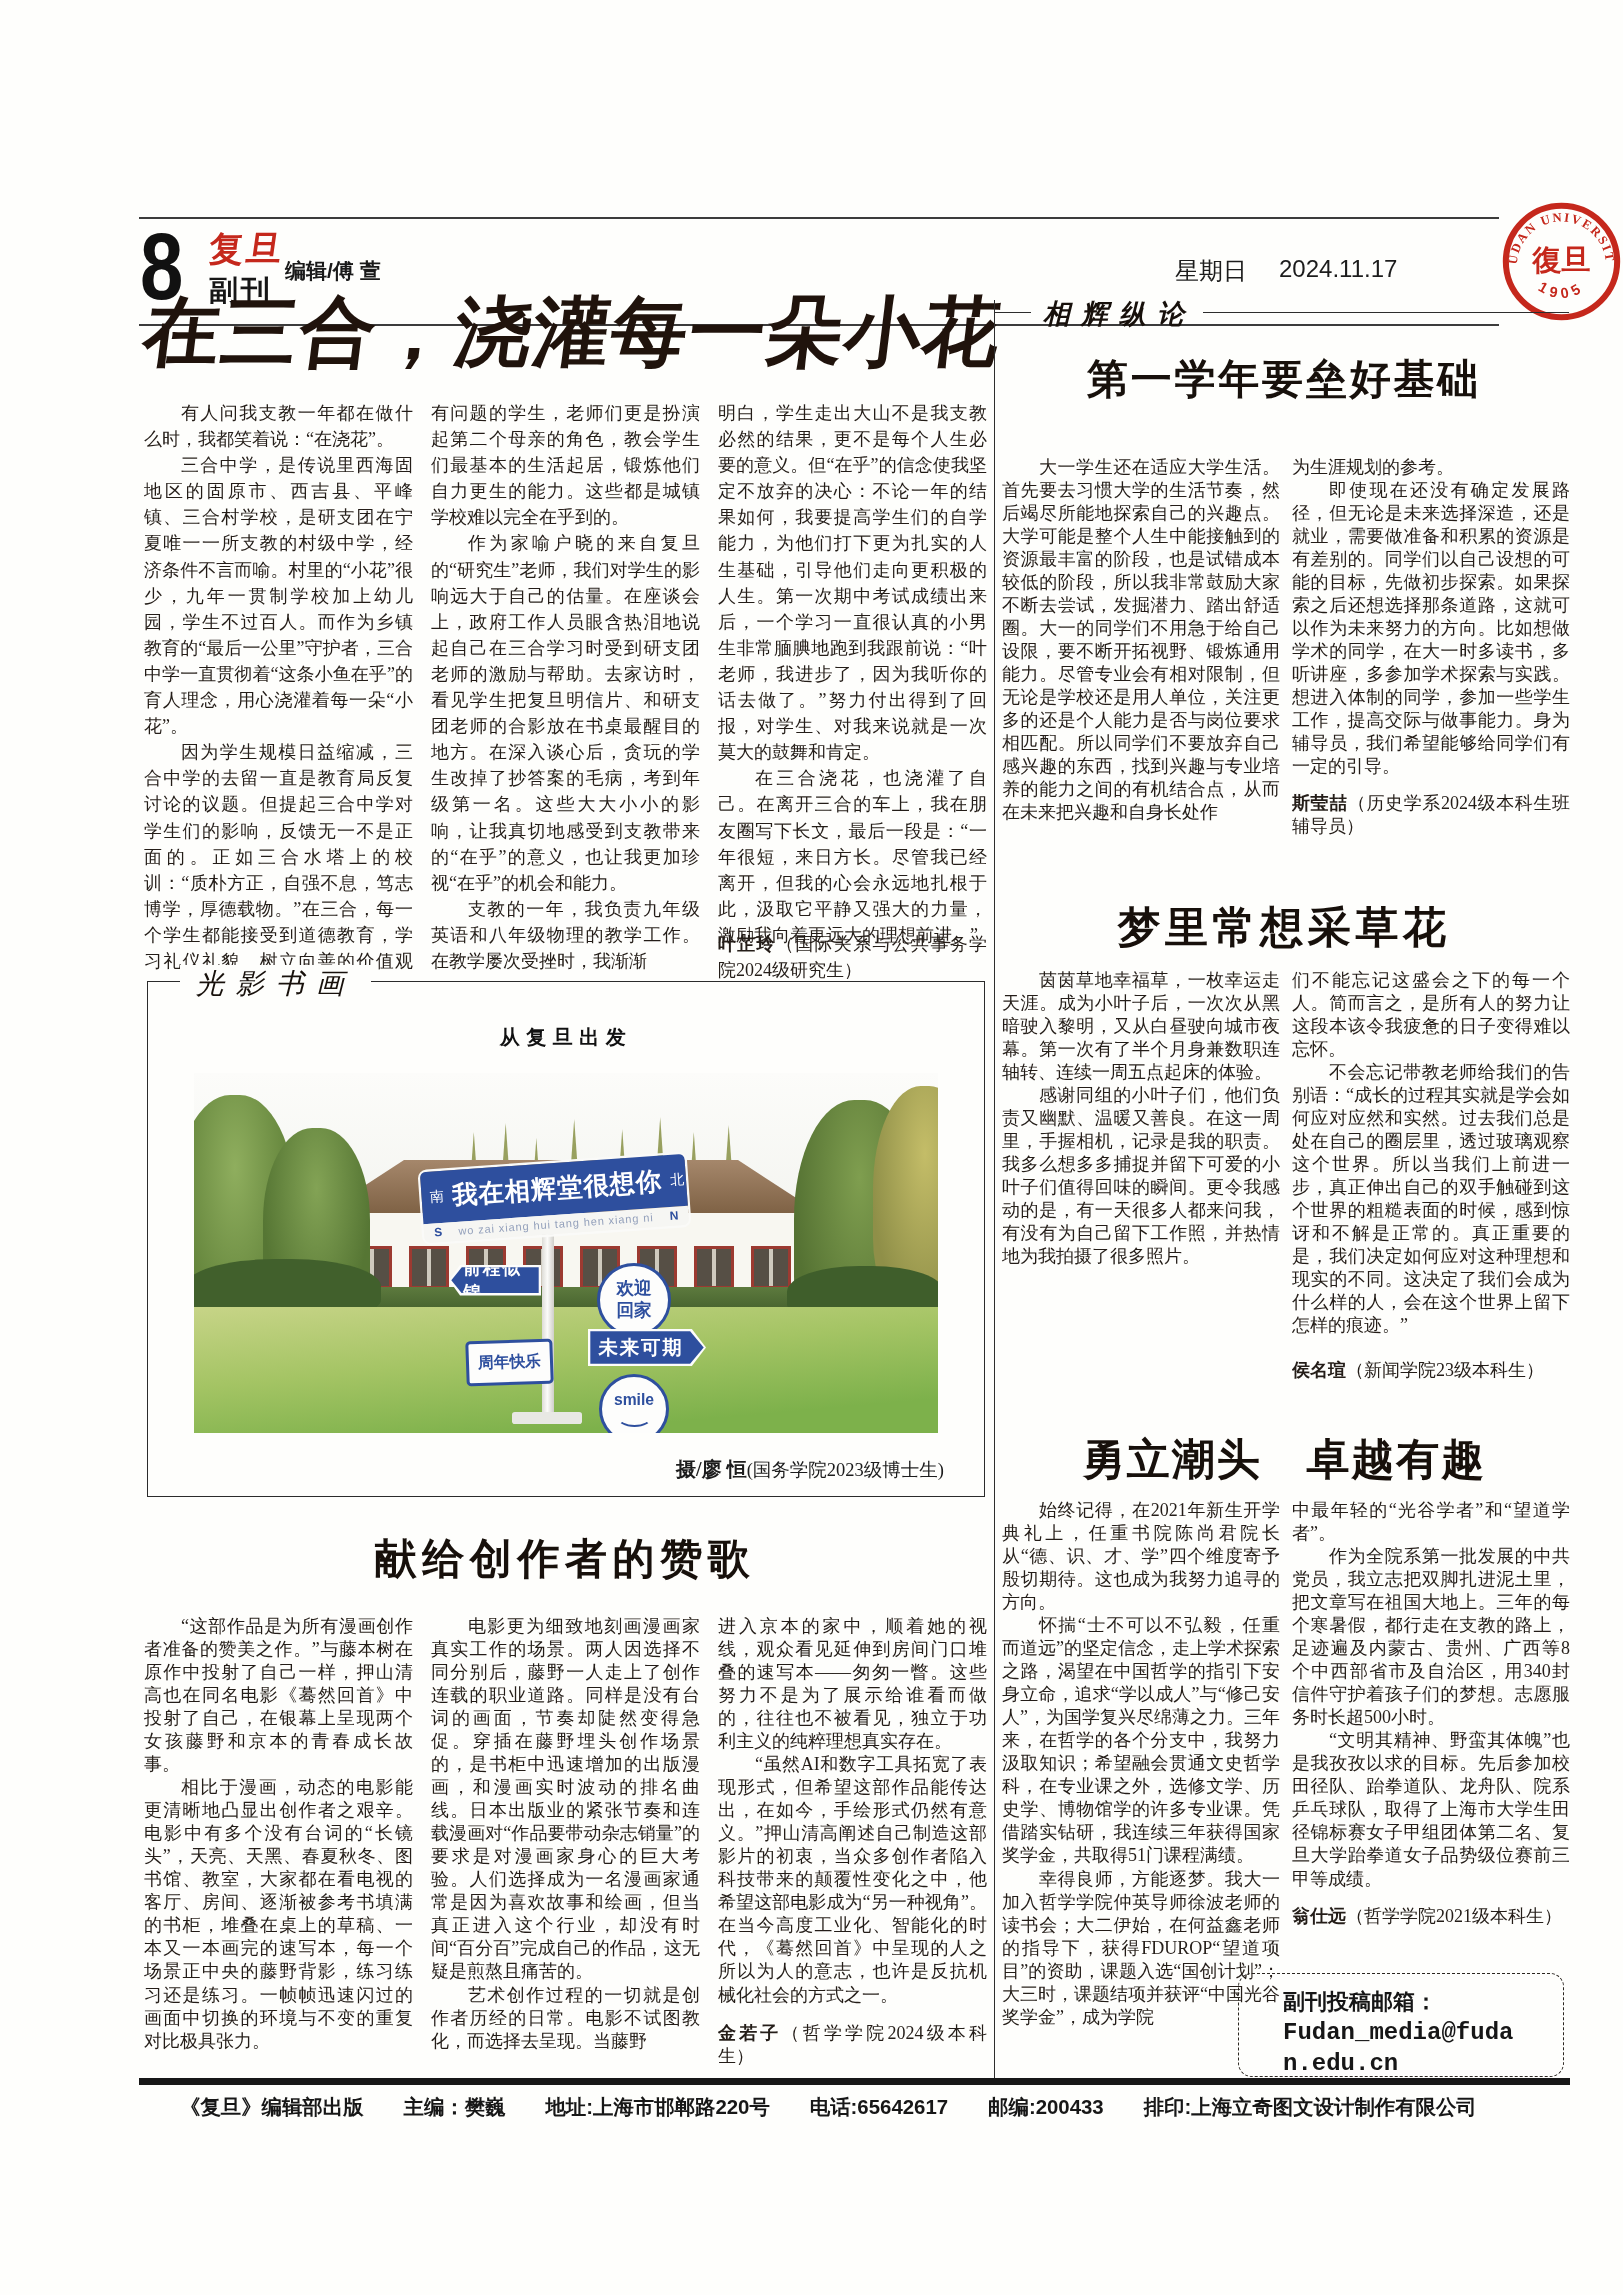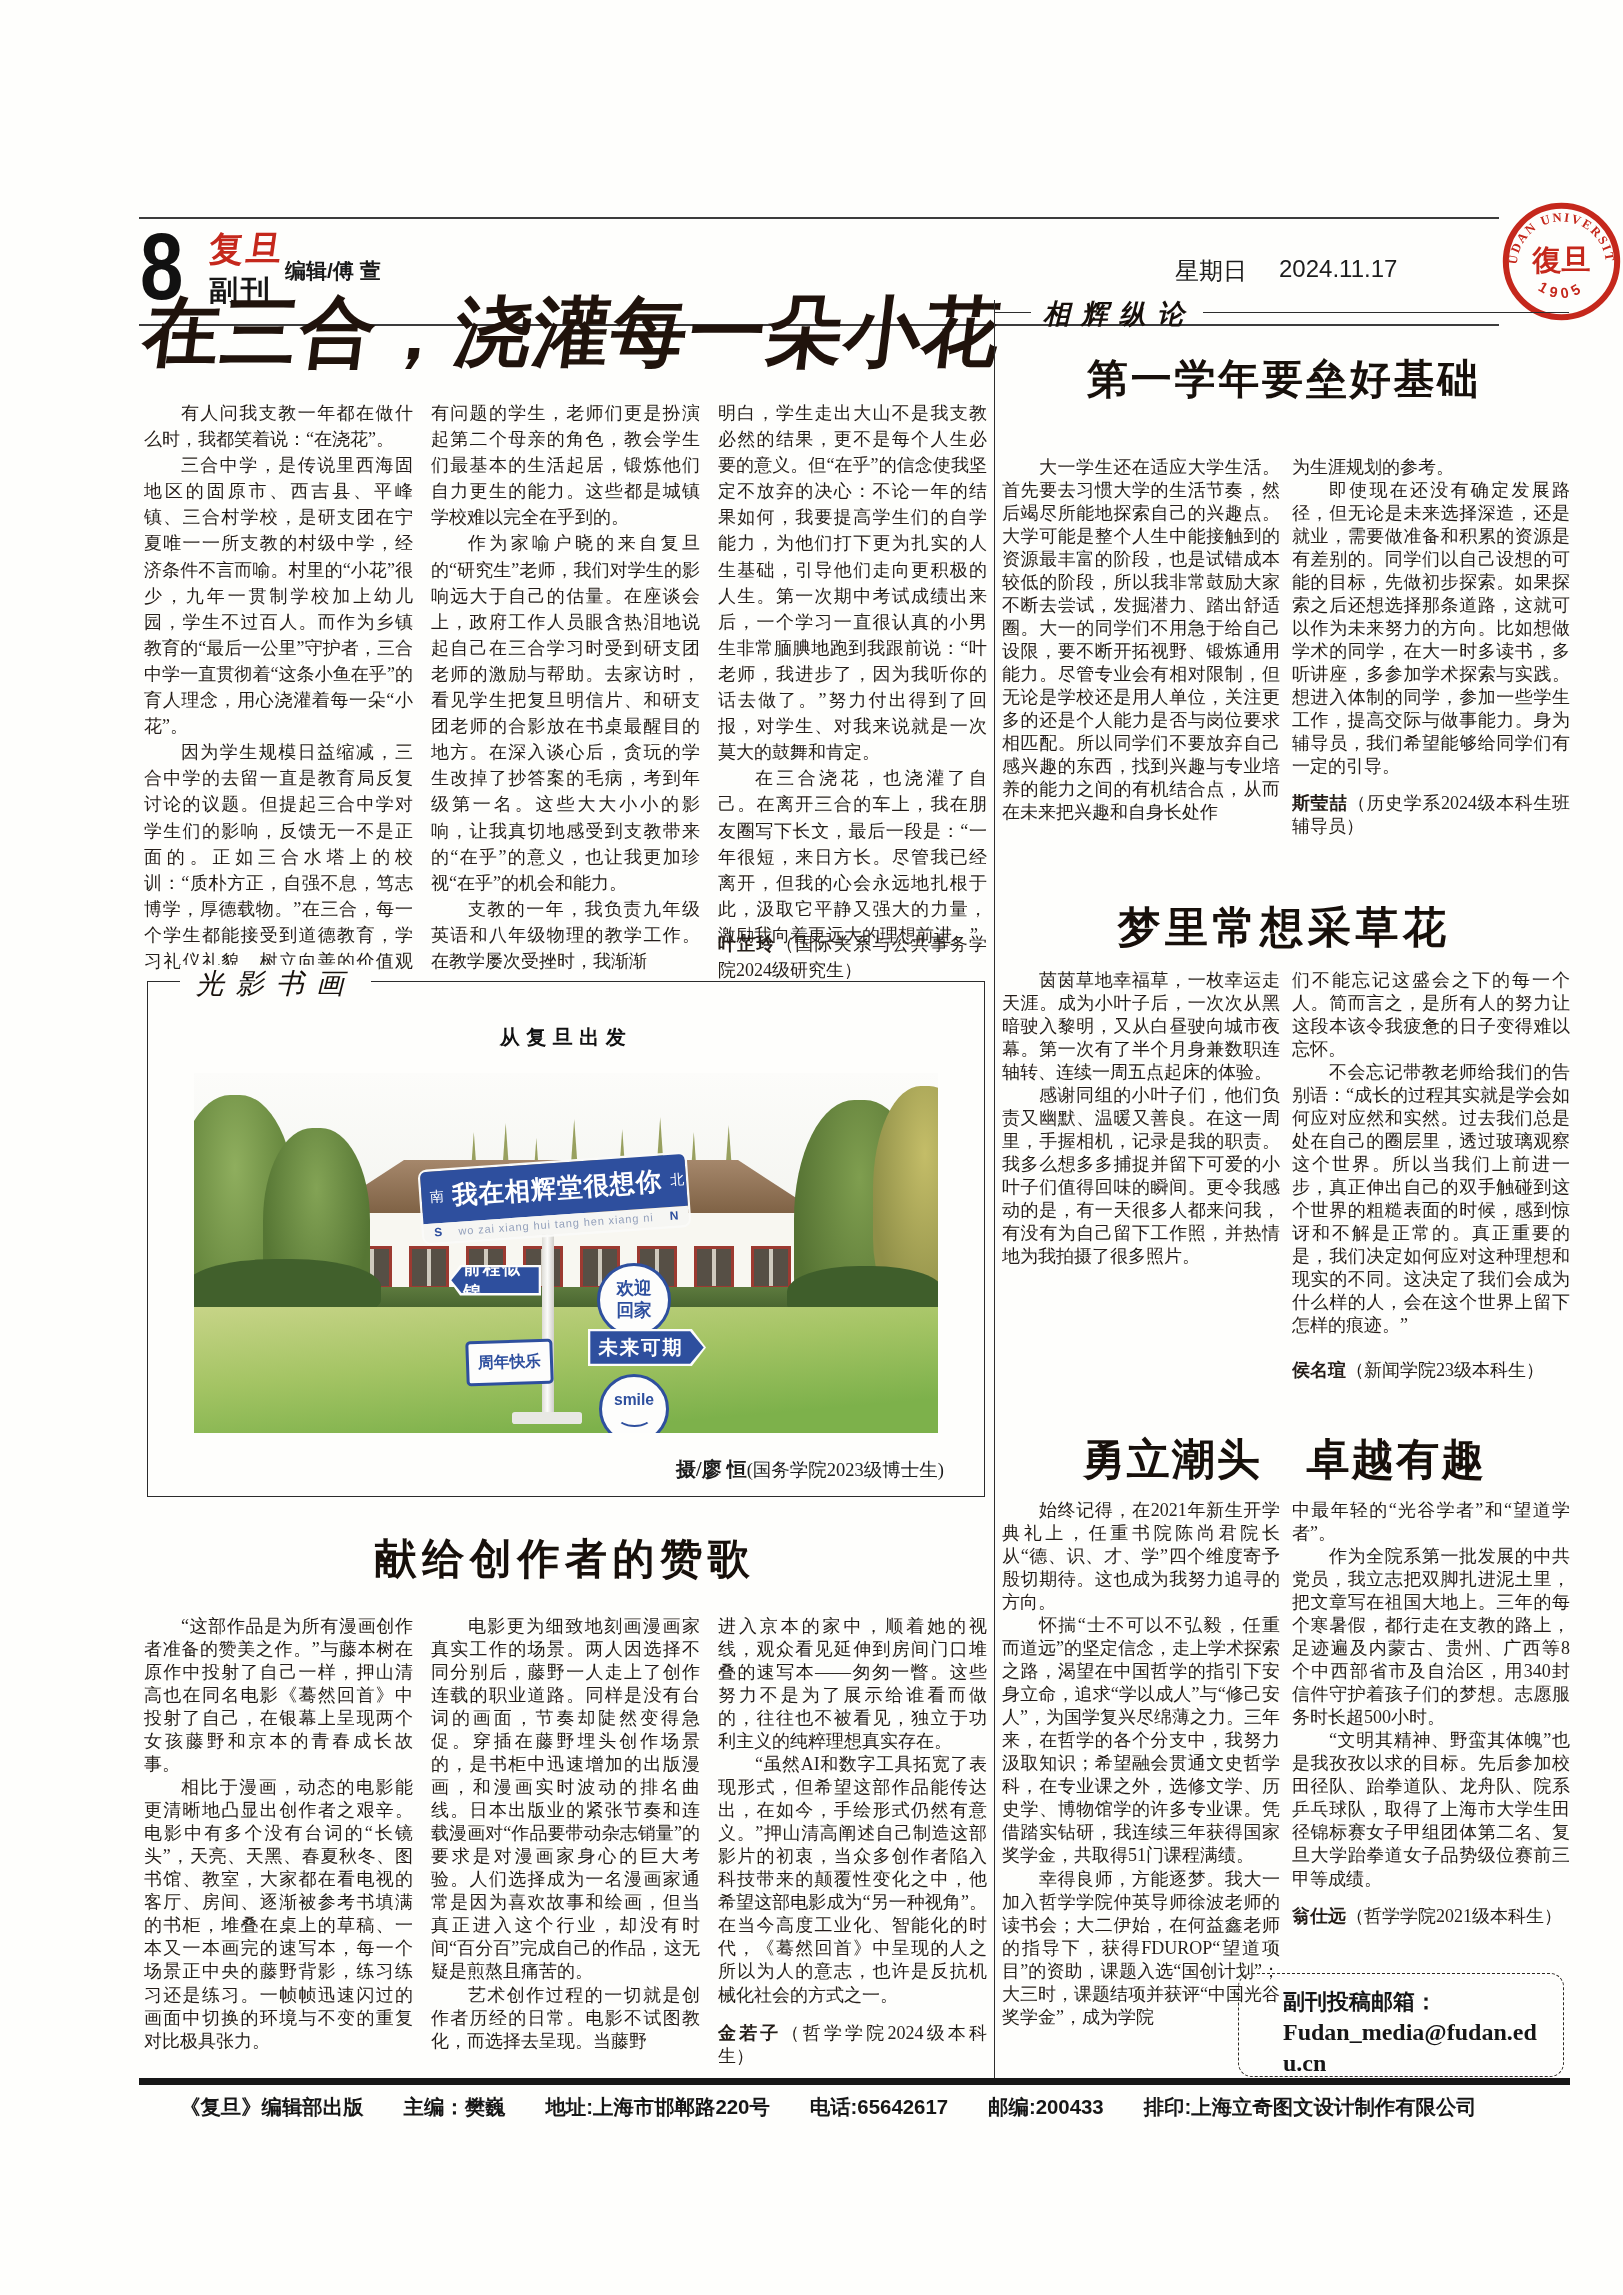--- a/index.html
+++ b/index.html
@@ -93,21 +93,21 @@
   .arrowR{left:394px;top:256px;width:118px;height:37px;
           clip-path:polygon(0 0,88% 0,100% 50%,88% 100%,0 100%);background:#fdfdfc;}
   .arrowR .in{position:absolute;inset:2.3px;clip-path:polygon(0 0,88% 0,100% 50%,88% 100%,0 100%);
               background:#2e4f9e;color:#fff;display:flex;align-items:center;justify-content:center;
               font-family:"Liberation Sans",sans-serif;font-weight:bold;font-size:19.4px;letter-spacing:1.9px;padding-right:12px;box-sizing:border-box;}
   .smile{left:405px;top:301px;width:70px;height:70px;flex-direction:column;font-size:15.7px;}
   .mouth{width:31px;height:15.7px;border:2.8px solid transparent;border-bottom-color:#2e4f9e;border-radius:50%;margin-top:-1.9px;}
   
   .mailbox{position:absolute;left:1238px;top:1973px;width:326px;height:104px;border:1.9px dashed #2b2620;
            border-radius:14px;box-sizing:border-box;padding:13px 1px 0 44px;
-           font-family:Liberation Serif, serif;font-weight:bold;color:#161616;}
+           font-family:Liberation Mono, monospace;font-weight:bold;color:#161616;}
   .mailbox .lab{font-size:22px;}
   .mailbox .eml{font-size:24px;line-height:1.3;word-break:break-all;width:259px;}
   
   .footrule{position:absolute;left:139px;top:2078px;width:1431px;height:6.5px;background:#171717;}
   .footrow{position:absolute;left:180px;top:2093px;width:1333px;display:flex;gap:40px;
            font-family:"Liberation Sans",sans-serif;font-weight:bold;font-size:20.4px;color:#171717;white-space:nowrap;}
   .hseg{position:absolute;height:1.4px;background:#2d2d2d;}
 </style>
 </head>
 <body>

